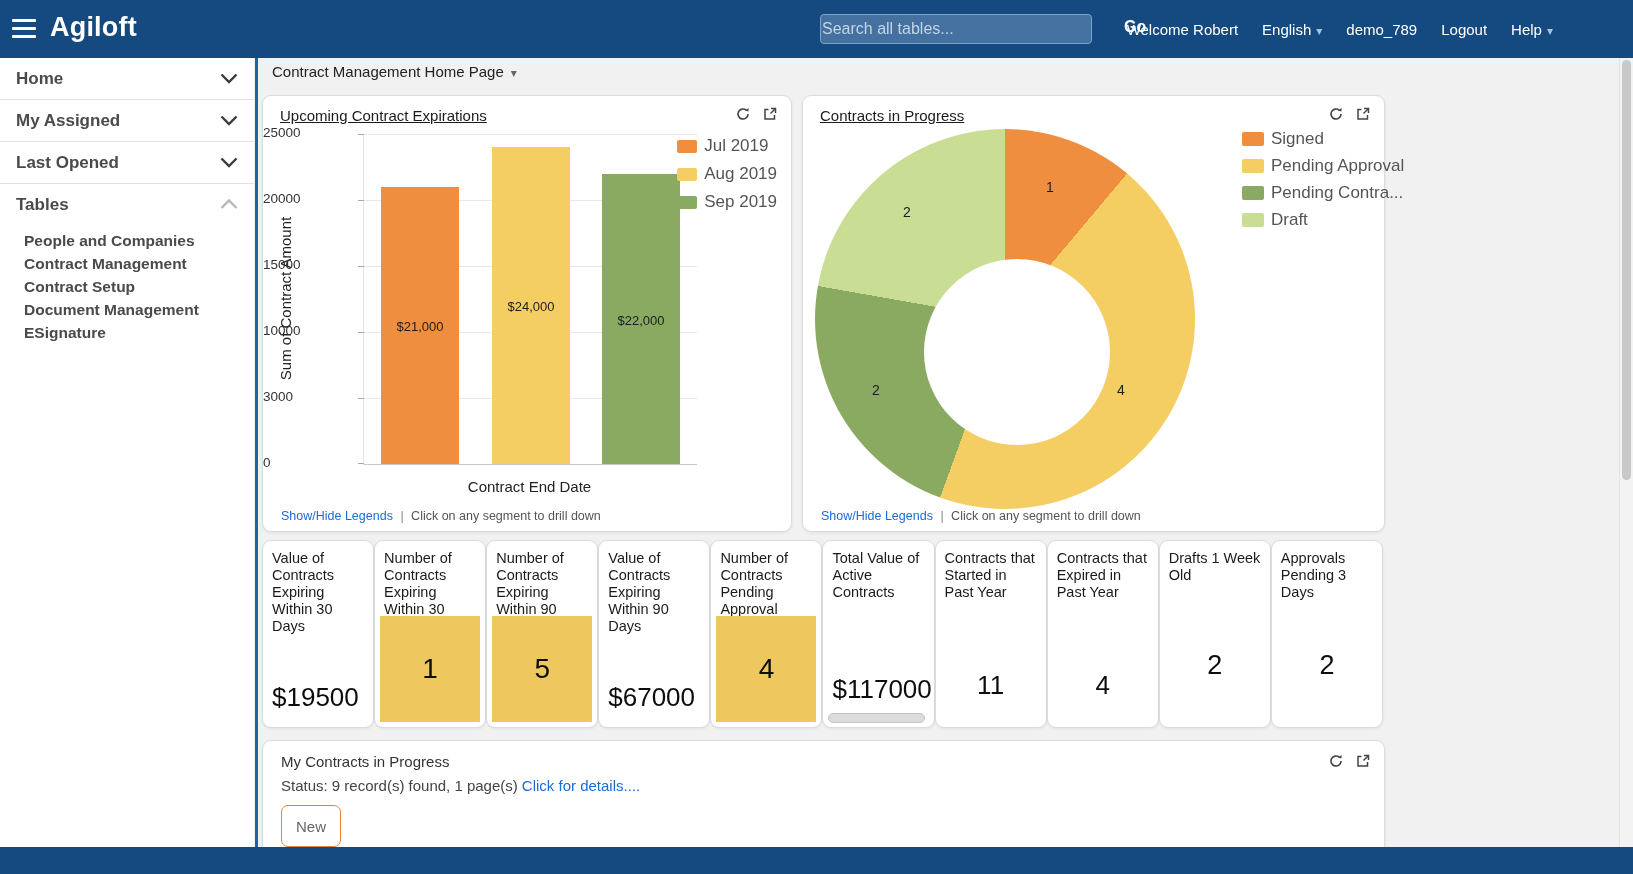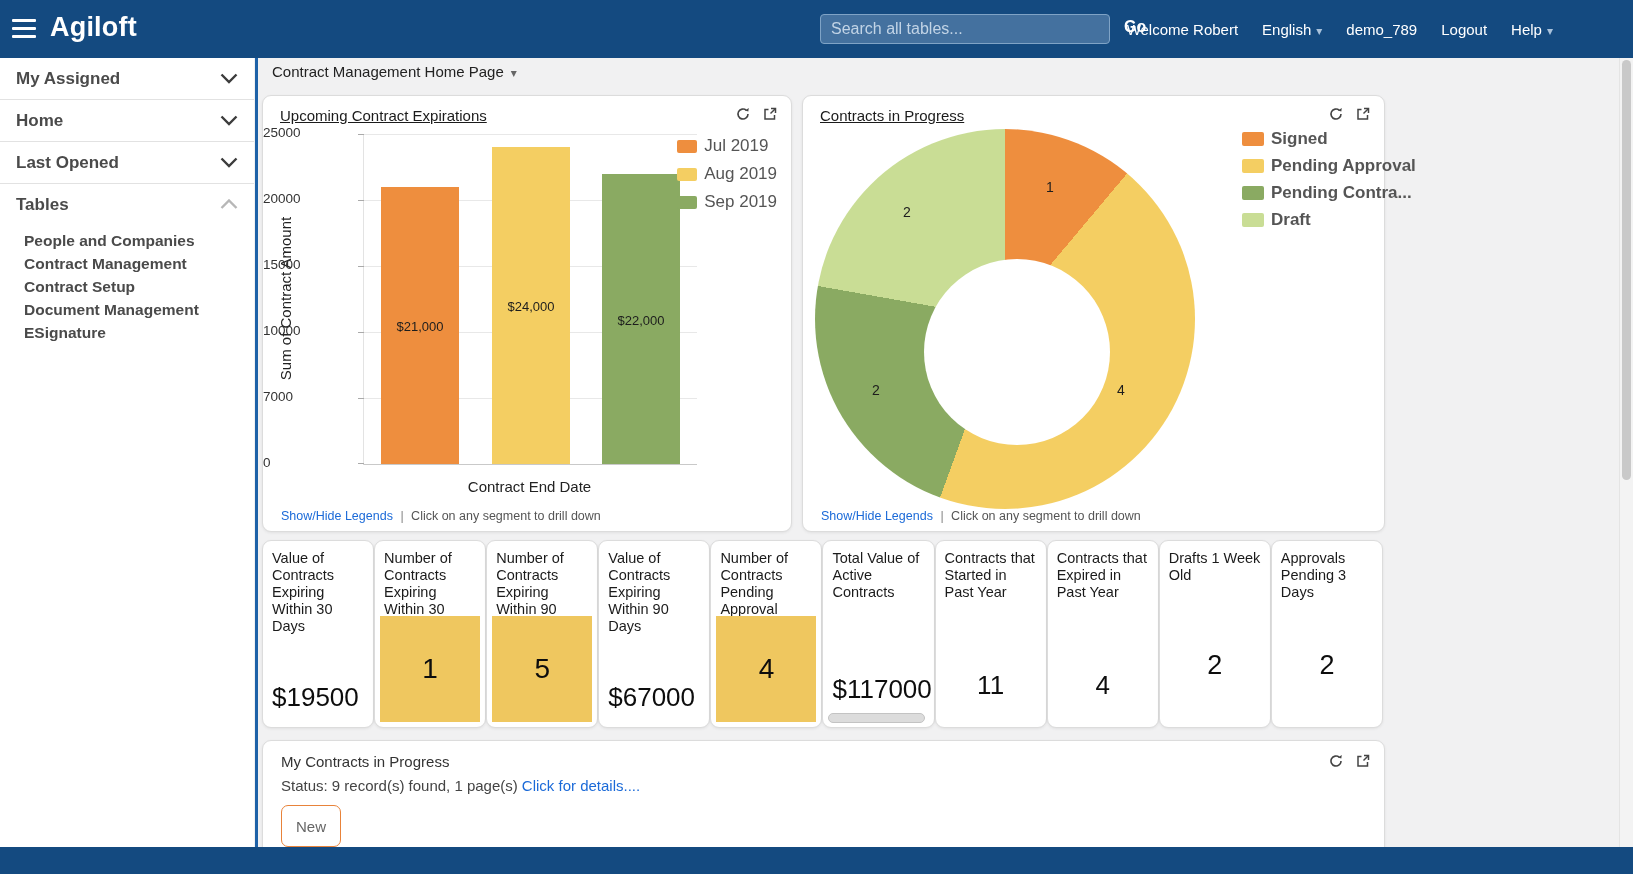--- a/index.html
+++ b/index.html
@@ -6,21 +6,21 @@
   body{
     width:1633px;height:874px;position:relative;overflow:hidden;
     background:#f1f1f2;font-family:"Liberation Sans",sans-serif;color:#222;
   }
   
   .navbar{position:absolute;left:0;top:0;width:1633px;height:58px;background:#144A80;z-index:9;}
   .hamburger{position:absolute;left:12px;top:19px;width:24px;height:19px;cursor:pointer;}
   .hamburger span{display:block;height:3px;background:#fff;margin-bottom:5px;border-radius:1px;}
   .logo{position:absolute;left:50px;top:12px;font-size:27px;font-weight:bold;color:#fff;letter-spacing:.2px;}
   .search-input{
-    position:absolute;left:820px;top:14px;width:268px;height:28px;padding:0 10px;
+    position:absolute;left:820px;top:14px;width:268px;height:28px;padding:0 1px;
     background:#44719F;border:1px solid #7FA3C6;border-radius:4px;outline:none;
     color:#DCE7F2;font-size:16px;font-family:"Liberation Sans",sans-serif;
   }
   .search-input::placeholder{color:#C2D4E6;opacity:1;}
   .go-btn{position:absolute;left:1118px;top:17px;font-size:16px;font-weight:bold;color:#fff;background:none;border:none;cursor:pointer;font-family:"Liberation Sans",sans-serif;}
   .nav-links{position:absolute;right:80px;top:0;height:58px;display:flex;align-items:center;gap:24px;}
   .nav-link{color:#ffffff;font-size:15px;cursor:pointer;white-space:nowrap;}
   .has-caret::after{content:"▾";margin-left:5px;font-size:12px;color:#A9C2DB;}
   
   .sidebar{position:absolute;left:0;top:58px;width:254px;bottom:27px;background:#fff;}
@@ -57,21 +57,21 @@
   .legend{position:absolute;right:14px;top:40px;}
   .legend-row{display:flex;align-items:center;gap:7px;margin-bottom:8px;cursor:pointer;}
   .swatch{width:20px;height:13px;border-radius:2px;flex:none;}
   .legend-label{font-size:17px;color:#555;white-space:nowrap;}
   
   .donut-card{left:802px;top:95px;width:581px;height:435px;}
   .donut-ring{position:absolute;left:12px;top:33px;width:380px;height:380px;border-radius:50%;cursor:pointer;}
   .donut-hole{position:absolute;left:109px;top:130px;width:186px;height:186px;border-radius:50%;background:#fff;}
   .slice-label{position:absolute;font-size:14px;color:#1d1d1d;}
   .sl-0{left:243px;top:83px;} .sl-1{left:100px;top:108px;} .sl-2{left:69px;top:286px;} .sl-3{left:314px;top:286px;}
-  .donut-legend{position:absolute;right:14px;top:33px;width:128px;font-weight:bold;}
+  .donut-legend{position:absolute;right:14px;top:33px;width:128px;}
   .donut-legend .swatch{width:22px;height:14px;}
   .donut-legend .legend-row{margin-bottom:7px;}
   
   .kpi-row{position:absolute;left:262px;top:540px;width:1121px;height:188px;display:flex;}
   .kpi-card{flex:1;background:#fff;border:1px solid #dcdcdc;border-radius:9px;box-shadow:0 1px 3px rgba(0,0,0,.07);position:relative;overflow:hidden;cursor:pointer;}
   .kpi-title{padding:9px 9px 0;font-size:14.5px;line-height:1.18;color:#1b1b1b;}
   .kpi-value{font-size:26px;color:#0d0d0d;}
   .money .kpi-value{position:absolute;left:9px;bottom:14px;white-space:nowrap;}
   .money-scroll .kpi-value{position:absolute;left:9px;right:0;bottom:22px;white-space:nowrap;overflow:hidden;}
   .kpi-scrollbar{position:absolute;left:5px;right:9px;bottom:4px;height:8px;background:#dcdcdc;border:1px solid #c3c3c3;border-radius:5px;cursor:pointer;}
@@ -111,29 +111,29 @@
     <span class="nav-link">Welcome Robert</span>
     <span class="nav-link has-caret">English</span>
     <span class="nav-link">demo_789</span>
     <span class="nav-link">Logout</span>
     <span class="nav-link has-caret">Help</span>
   </div>
 </div>
 
 <div class="sidebar">
   <div class="side-section">
-    <span class="side-label">My Assigned</span>
+    <span class="side-label">Home</span>
     <span class="side-chevron">
       <svg width="18" height="11" viewBox="0 0 18 11">
           <polyline points="1.5,1.5 9,9 16.5,1.5" fill="none" stroke="#3c3c3c" stroke-width="2.4"></polyline>
         </svg>
     </span>
   </div>
   <div class="side-section">
-    <span class="side-label">Home</span>
+    <span class="side-label">My Assigned</span>
     <span class="side-chevron">
       <svg width="18" height="11" viewBox="0 0 18 11">
           <polyline points="1.5,1.5 9,9 16.5,1.5" fill="none" stroke="#3c3c3c" stroke-width="2.4"></polyline>
         </svg>
     </span>
   </div>
   <div class="side-section">
     <span class="side-label">Last Opened</span>
     <span class="side-chevron">
       <svg width="18" height="11" viewBox="0 0 18 11">
@@ -177,21 +177,21 @@
           <path d="M12.3 1.7L7.5 6.5" fill="none" stroke="#444" stroke-width="1.5"></path>
         </svg>
     </span>
   </div>
 
   <div class="ylabel">Sum of Contract Amount</div>
   <div class="ytick t0">25000</div>
   <div class="ytick t1">20000</div>
   <div class="ytick t2">15000</div>
   <div class="ytick t3">10000</div>
-  <div class="ytick t4">7000</div>
+  <div class="ytick t4">3000</div>
   <div class="ytick t5">0</div>
 
   <div class="bar-plot">
     <div class="gridline" style="top:0"></div>
     <div class="gridline" style="top:66px"></div>
     <div class="gridline" style="top:132px"></div>
     <div class="gridline" style="top:198px"></div>
     <div class="gridline" style="top:264px"></div>
     <div class="tickmark" style="top:0"></div>
     <div class="tickmark" style="top:66px"></div>

